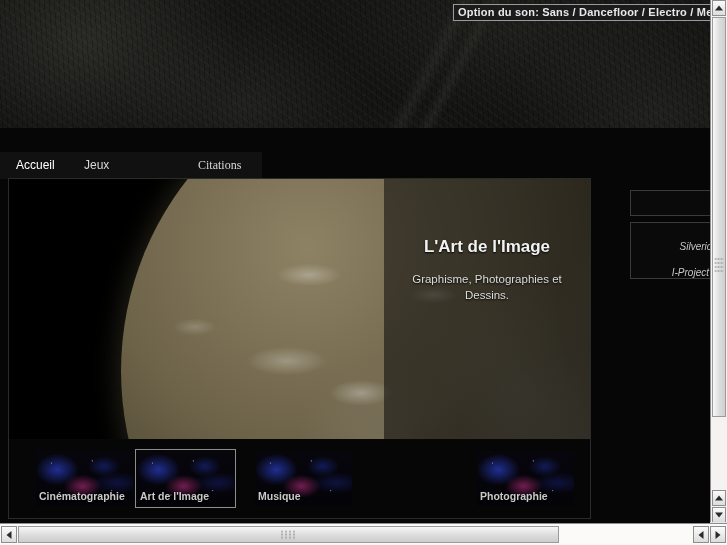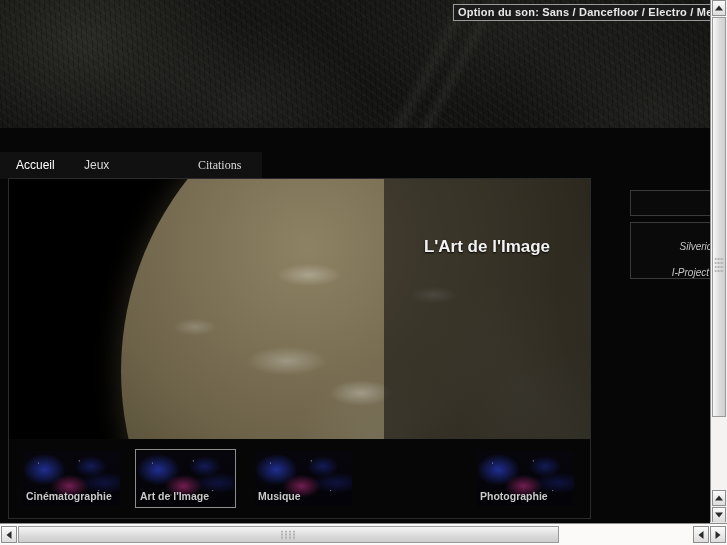--- a/index.html
+++ b/index.html
@@ -420,25 +420,26 @@
   <div id="content-panel">
 
     <div id="hero">
       <div id="planet"></div>
       <div id="planet-rim"></div>
       <div id="hero-clouds"></div>
       <div id="hero-overlay"></div>
 
       <div id="hero-text">
         <div id="hero-title">L'Art de l'Image</div>
+        <div id="hero-sub">Graphisme, Photographies et Dessins.</div>
       </div>
     </div>
 
     <div id="thumbs">
-      <div class="thumb" style="left:12px;">
+      <div class="thumb" style="left:25px;">
         <div class="thumb-img"></div>
         <div class="thumb-label">Cinématographie</div>
       </div>
       <div class="thumb selected" style="left:126px;">
         <div class="thumb-img"></div>
         <div class="thumb-label">Art de l'Image</div>
       </div>
       <div class="thumb" style="left:244px;">
         <div class="thumb-img"></div>
         <div class="thumb-label">Musique</div>

